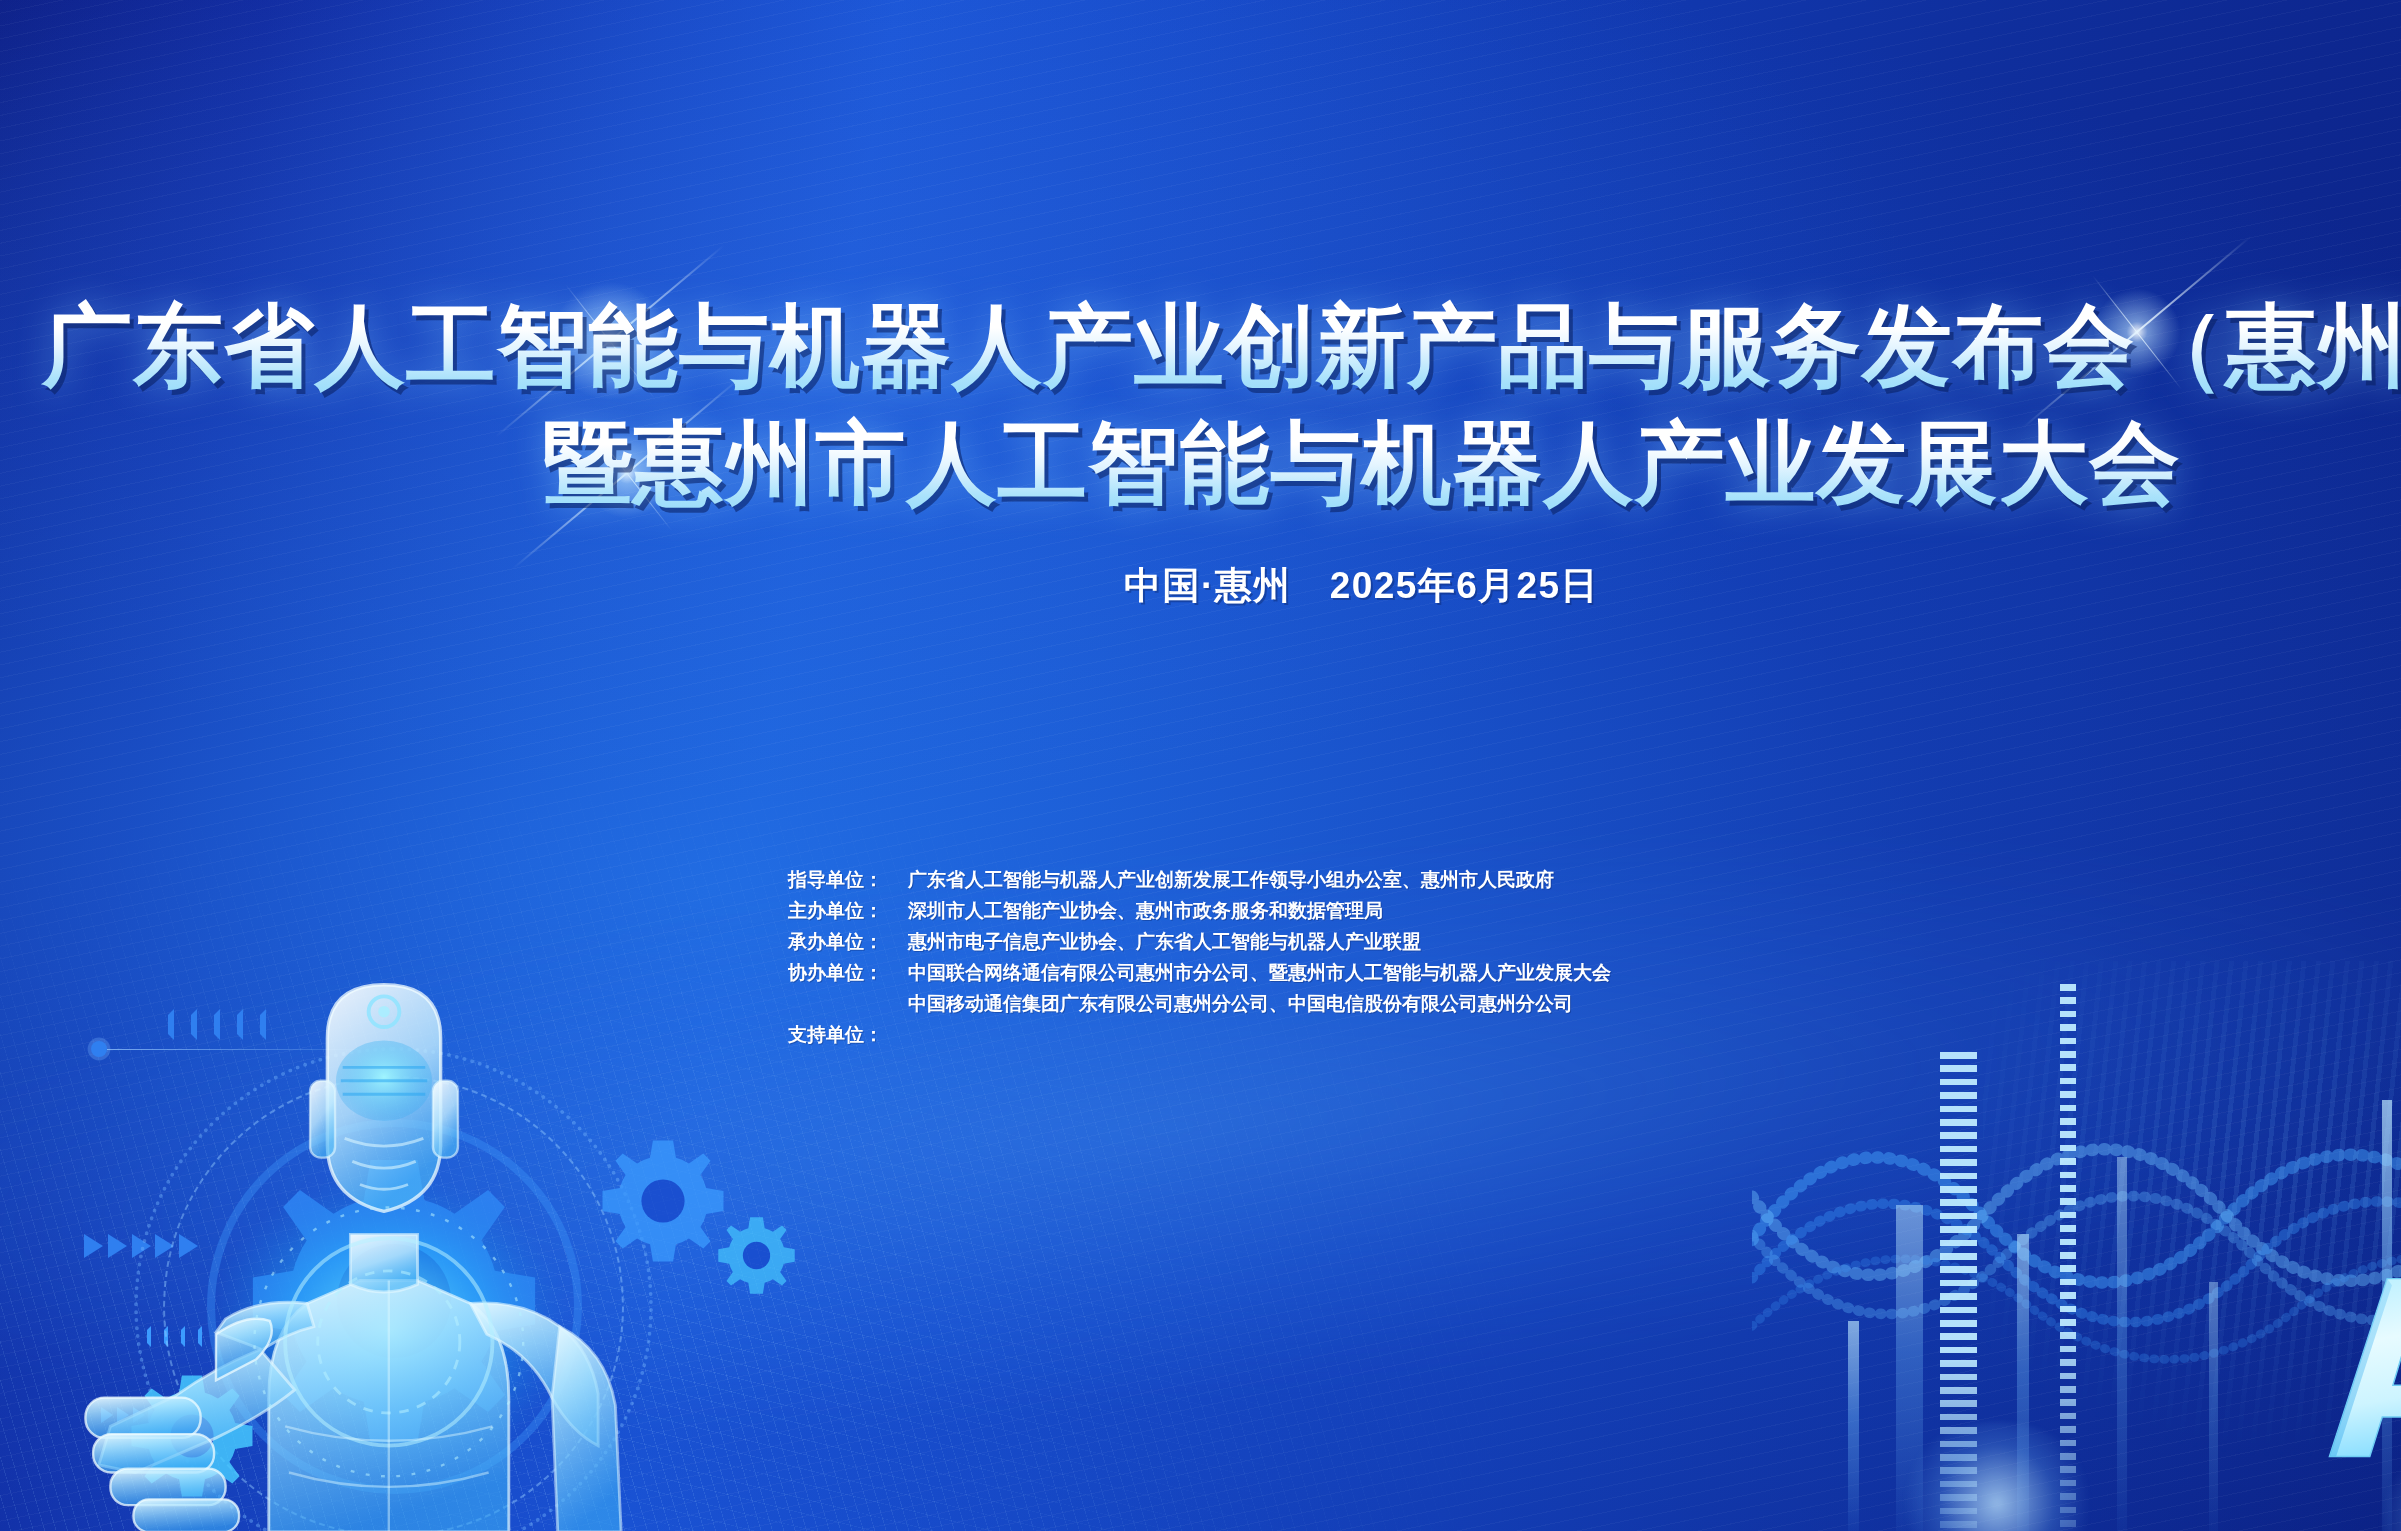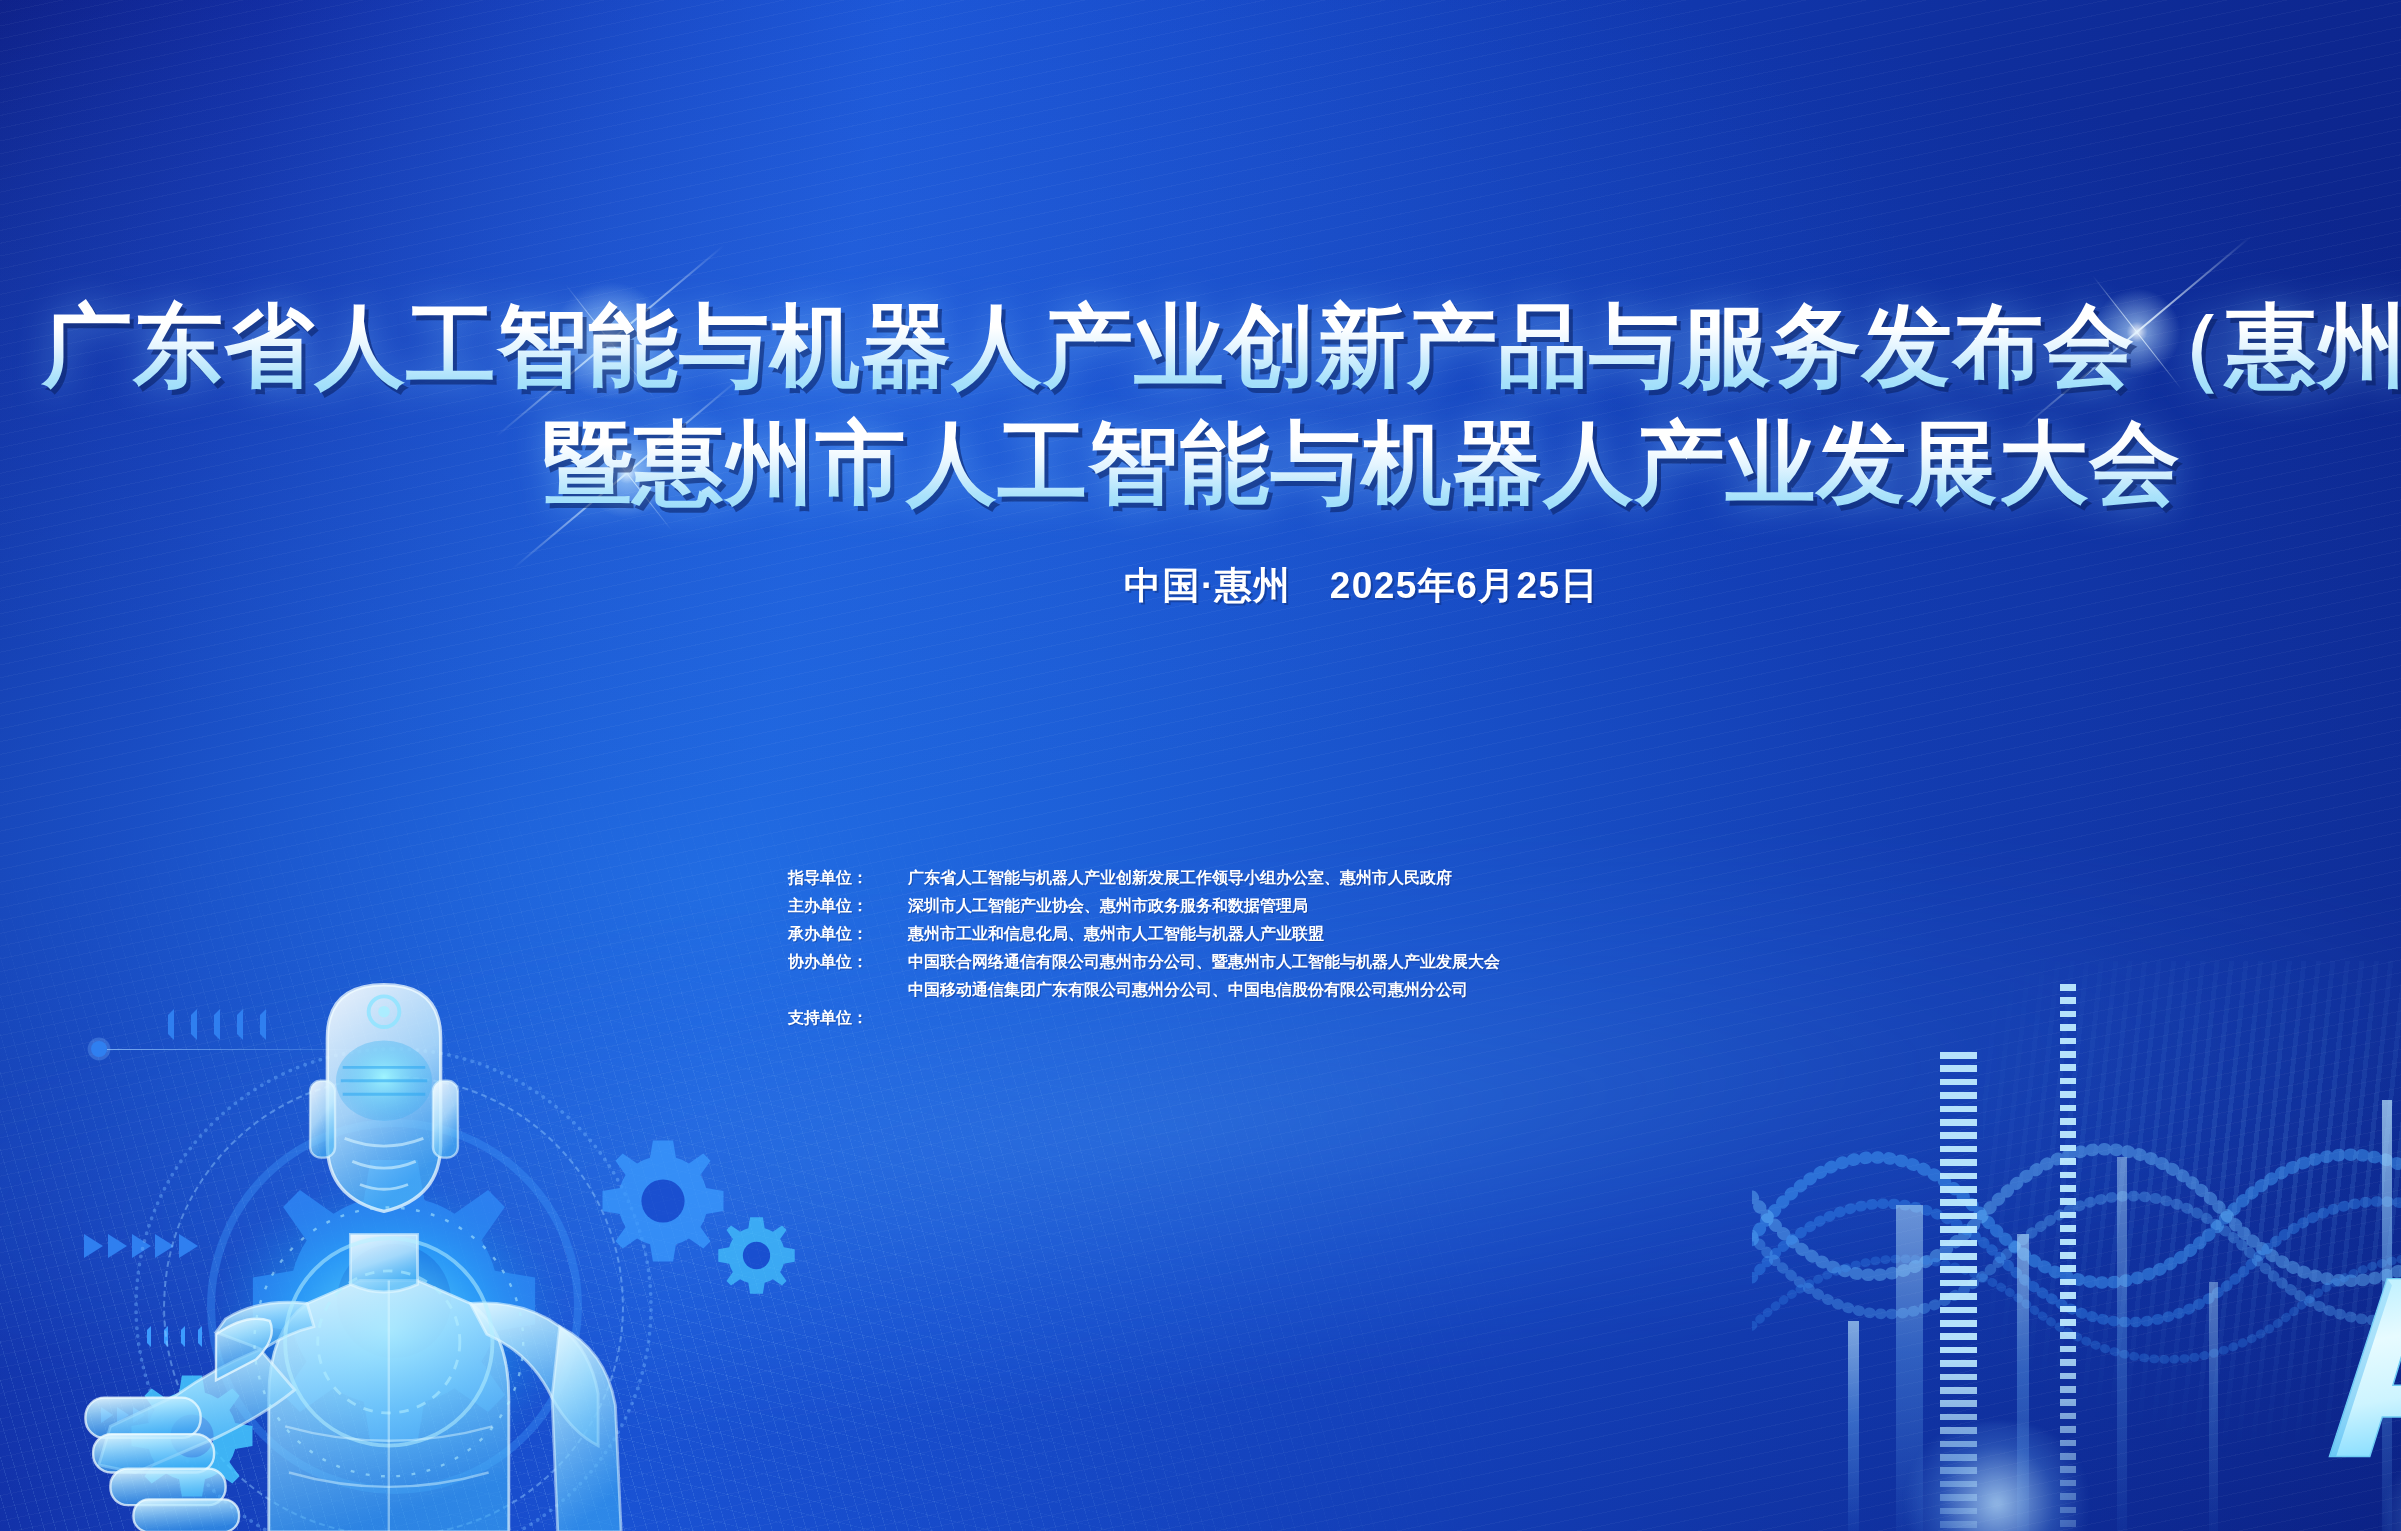--- a/index.html
+++ b/index.html
@@ -151,21 +151,21 @@
     content:"";position:absolute;left:50%;top:50%;
     background:linear-gradient(90deg,rgba(255,255,255,0),rgba(235,248,255,.9),rgba(255,255,255,0));
     transform-origin:center;
   }
   .flare::before{width:298px;height:2.4px;margin-left:-149px;margin-top:-1px;transform:rotate(-40deg);}
   .flare::after{width:144px;height:1.4px;margin-left:-72px;margin-top:-0.5px;transform:rotate(52deg);}
 
   
   .credits{
     position:absolute;left:788px;top:870px;
-    color:#ffffff;font-size:16px;font-weight:bold;line-height:1.0;
+    color:#ffffff;font-size:19px;font-weight:bold;line-height:1.0;
     text-shadow:1px 1.4px 0 rgba(10,35,100,.35);
   }
   .credit-row{display:flex;align-items:flex-start;margin-bottom:12px;white-space:nowrap;}
   .credit-label{width:120px;flex:0 0 120px;}
   .credit-value{}
   .credit-row.cont .credit-label{visibility:hidden;}
 </style>
 </head>
 <body>
 
@@ -401,21 +401,21 @@
       <div class="credit-row">
         <div class="credit-label">指导单位：</div>
         <div class="credit-value">广东省人工智能与机器人产业创新发展工作领导小组办公室、惠州市人民政府</div>
       </div>
       <div class="credit-row">
         <div class="credit-label">主办单位：</div>
         <div class="credit-value">深圳市人工智能产业协会、惠州市政务服务和数据管理局</div>
       </div>
       <div class="credit-row">
         <div class="credit-label">承办单位：</div>
-        <div class="credit-value">惠州市工业和信息化局、惠州市人工智能与机器人产业联盟</div>
+        <div class="credit-value">惠州市电子信息产业协会、广东省人工智能与机器人产业联盟</div>
       </div>
       <div class="credit-row">
         <div class="credit-label">协办单位：</div>
         <div class="credit-value">中国联合网络通信有限公司惠州市分公司、暨惠州市人工智能与机器人产业发展大会</div>
       </div>
       <div class="credit-row cont">
         <div class="credit-label">协办单位：</div>
         <div class="credit-value">中国移动通信集团广东有限公司惠州分公司、中国电信股份有限公司惠州分公司</div>
       </div>
       <div class="credit-row">

